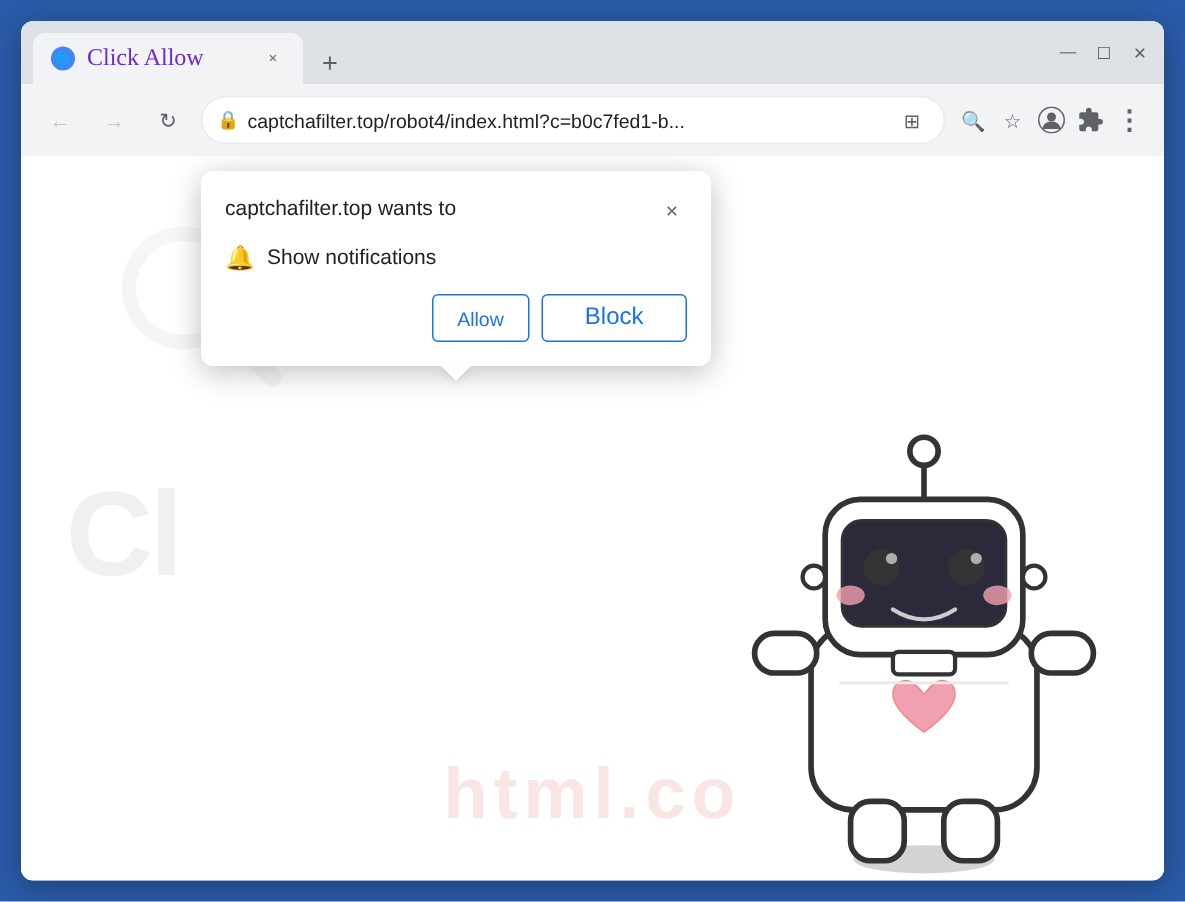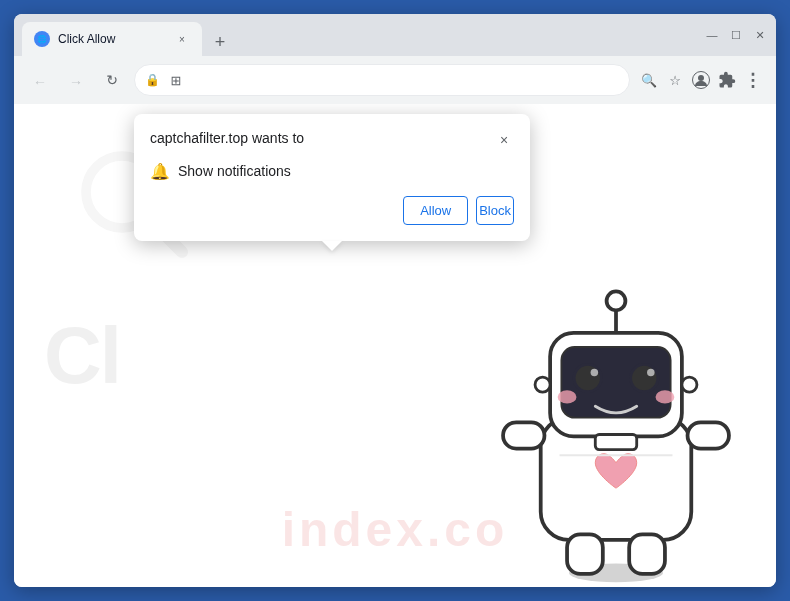--- a/index.html
+++ b/index.html
@@ -56,26 +56,27 @@
       background: #4285f4;
       border-radius: 50%;
       display: flex;
       align-items: center;
       justify-content: center;
       font-size: 8px;
       color: white;
       flex-shrink: 0;
     }
     .tab-title {
-      font-size: 12px;
-      color: #0f172a;
+      font-size: 16px;
+      color: #6d28d9;
       flex: 1;
       overflow: hidden;
       white-space: nowrap;
       text-overflow: ellipsis;
+      font-family: Liberation Serif, serif;
     }
     .tab-close {
       width: 16px;
       height: 16px;
       border-radius: 50%;
       display: flex;
       align-items: center;
       justify-content: center;
       font-size: 10px;
       color: #5f6368;
@@ -235,21 +236,21 @@
       top: 40px;
       width: 120px;
       height: 120px;
       opacity: 0.08;
     }
     
     .notification-popup {
       position: absolute;
       top: 10px;
       left: 120px;
-      width: 396px;
+      width: 340px;
       background: #fff;
       border-radius: 8px;
       box-shadow: 0 4px 20px rgba(0,0,0,0.25);
       padding: 16px 16px 16px 16px;
       z-index: 10;
     }
     .popup-header {
       display: flex;
       justify-content: space-between;
       align-items: flex-start;
@@ -298,26 +299,26 @@
       border: 1px solid #1a73e8;
       border-radius: 4px;
       background: #fff;
       color: #1a73e8;
       font-size: 13px;
       cursor: pointer;
       font-weight: 500;
       margin-left: 48px;
     }
     .btn-block {
-      padding: 6px 2px;
+      padding: 6px 28px;
       border: 1px solid #1a73e8;
       border-radius: 4px;
       background: #fff;
       color: #1a73e8;
-      font-size: 13px;
+      font-size: 16px;
       cursor: pointer;
       font-weight: 500;
     }
     
     .popup-tail {
       position: absolute;
       bottom: -10px;
       left: 50%;
       transform: translateX(-50%);
       width: 0;
@@ -350,20 +351,21 @@
       <div class="win-btn">✕</div>
     </div>
   </div>
 
   <div class="nav-bar">
     <div class="nav-btn disabled">←</div>
     <div class="nav-btn disabled">→</div>
     <div class="nav-btn">↻</div>
     <div class="address-bar">
       <span class="lock-icon">🔒</span>
+      <span class="url-text">captchafilter.top/robot4/index.html?c=b0c7fed1-b...</span>
       <div class="address-icons">
         <div class="addr-icon">⊞</div>
       </div>
     </div>
     <div class="nav-right">
       <div class="addr-icon">🔍</div>
       <div class="addr-icon">☆</div>
       <div class="addr-icon">
         <svg width="18" height="18" viewBox="0 0 18 18" fill="none">
           <circle cx="9" cy="9" r="8.5" stroke="#5f6368"></circle>
@@ -386,21 +388,21 @@
       <span class="cl-text">Cl</span>
     </div>
 
     <div class="magnifier-watermark">
       <svg viewBox="0 0 100 100" fill="none">
         <circle cx="40" cy="40" r="30" stroke="#888" stroke-width="8"></circle>
         <line x1="62" y1="62" x2="90" y2="90" stroke="#888" stroke-width="10" stroke-linecap="round"></line>
       </svg>
     </div>
 
-    <div class="watermark">index.co</div>
+    <div class="watermark">html.co</div>
 
     <div class="robot-area">
       <svg class="robot-svg" viewBox="0 0 280 340" fill="none" xmlns="http://www.w3.org/2000/svg">
 
         <ellipse cx="140" cy="325" rx="50" ry="10" fill="#222" opacity="0.2"></ellipse>
 
         <rect x="60" y="160" width="160" height="130" rx="30" fill="white" stroke="#333" stroke-width="4"></rect>
 
         <rect x="70" y="70" width="140" height="110" rx="25" fill="white" stroke="#333" stroke-width="4"></rect>
 

